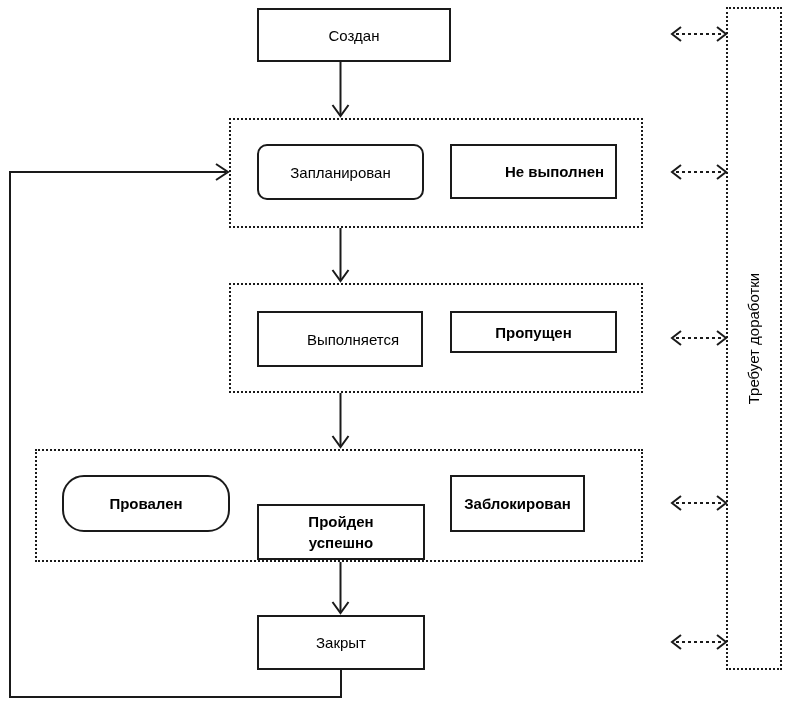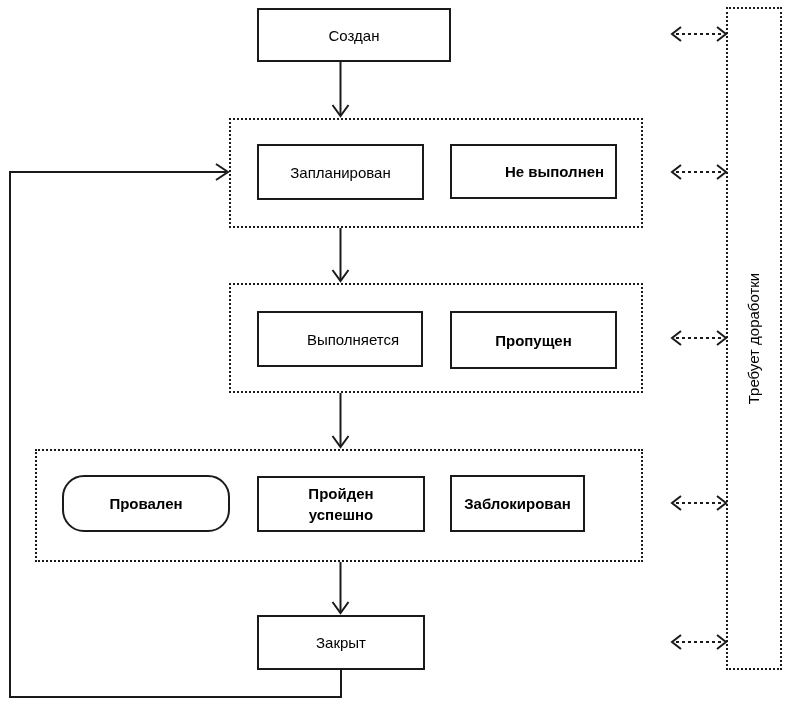--- a/index.html
+++ b/index.html
@@ -70,31 +70,31 @@
   <div class="group" style="left:229px; top:118px; width:414px; height:110px;"></div>
   <div class="group" style="left:229px; top:283px; width:414px; height:110px;"></div>
   <div class="group" style="left:35px; top:449px; width:608px; height:113px;"></div>
 
   <div class="side-panel" style="left:726px; top:7px; width:56px; height:663px;">
     <span class="vtext">Требует доработки</span>
   </div>
 
   <div class="box" style="left:257px; top:8px; width:194px; height:54px;">Создан</div>
 
-  <div class="box" style="left:257px; top:144px; width:167px; height:56px;">Запланирован</div>
+  <div class="box" style="left:257px; top:144px; width:167px; height:56px;border-radius:10px;">Запланирован</div>
 
   <div class="box bold" style="left:450px; top:144px; width:167px; height:55px;padding-left:42px;">Не выполнен</div>
 
   <div class="box" style="left:257px; top:311px; width:166px; height:56px;padding-left:26px;">Выполняется</div>
 
-  <div class="box bold" style="left:450px; top:311px; width:167px; height:58px;">Пропущен</div>
+  <div class="box bold" style="left:450px; top:311px; width:167px; height:42px;">Пропущен</div>
 
   <div class="box bold" style="left:62px; top:475px; width:168px; height:57px;border-radius:22px;">Провален</div>
 
-  <div class="box bold multiline" style="left:257px; top:476px; width:168px; height:56px;">Пройден
+  <div class="box bold multiline" style="left:257px; top:504px; width:168px; height:56px;">Пройден
 успешно</div>
 
   <div class="box bold" style="left:450px; top:475px; width:135px; height:57px;">Заблокирован</div>
 
   <div class="box" style="left:257px; top:615px; width:168px; height:55px;">Закрыт</div>
 
   <svg id="arrow-layer" width="794" height="713" viewBox="0 0 794 713">
     <g stroke="#1a1a1a" stroke-width="2" fill="none">
 
       <g>

